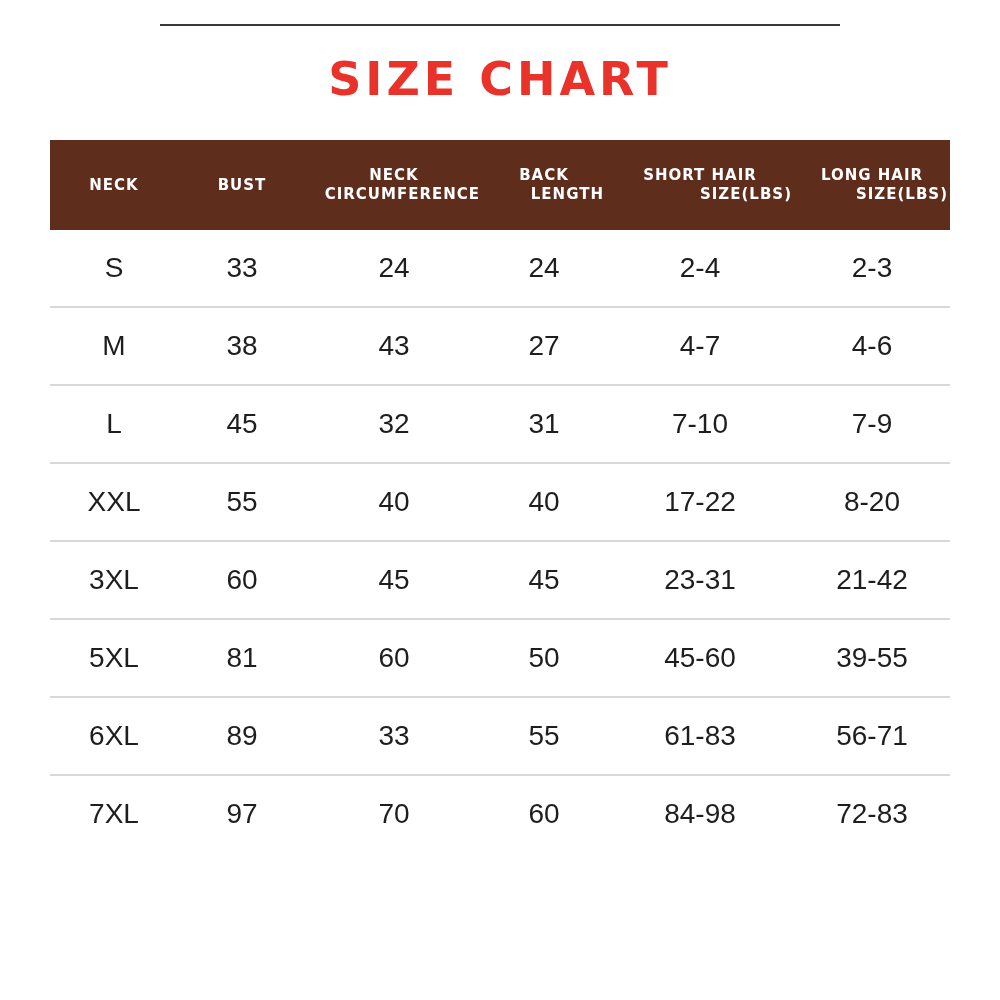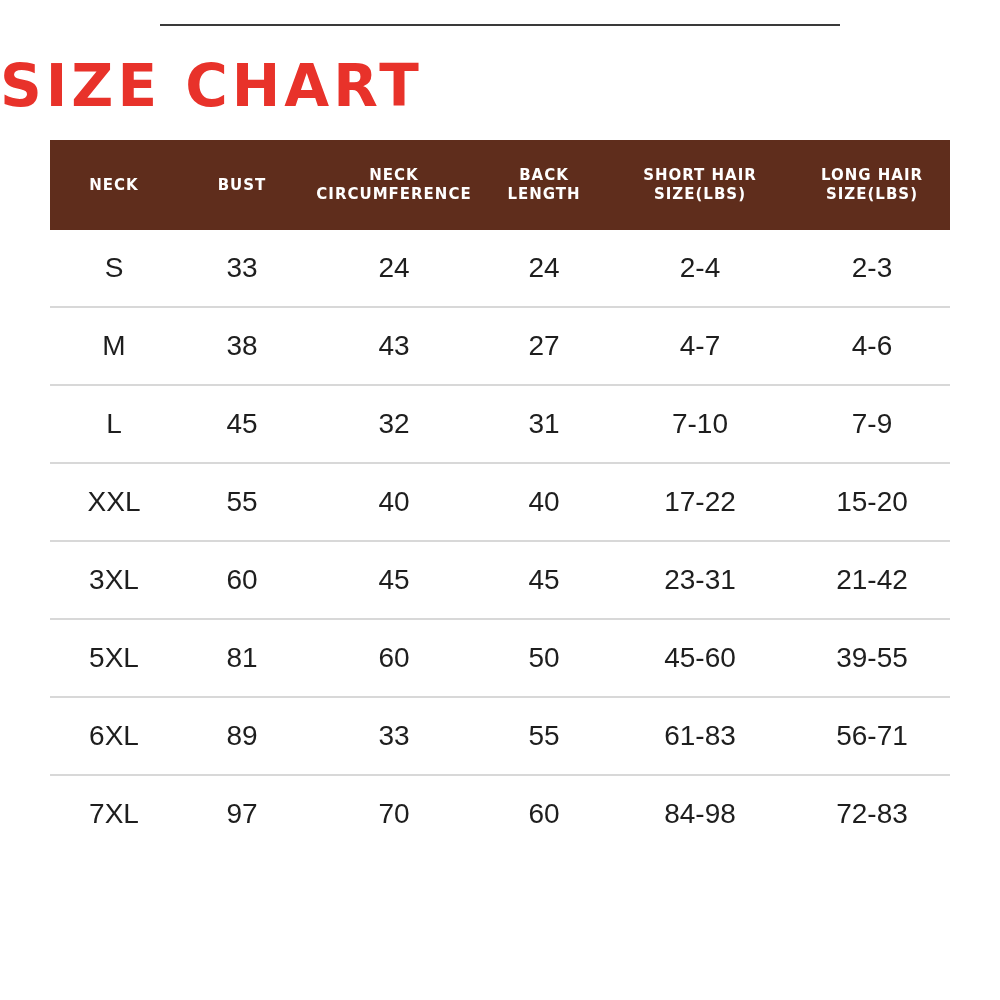--- a/index.html
+++ b/index.html
@@ -25,23 +25,23 @@
     top: 24px;
     width: 680px;
     height: 2px;
     background: #3a3a3a;
   }
   .title {
     position: absolute;
     left: 0;
     top: 52px;
     width: 1000px;
-    text-align: left;
+    text-align: center;
     color: #e8322a;
-    font-size: 58px;
+    font-size: 46px;
     font-weight: bold;
     letter-spacing: 4px;
     font-family: "DejaVu Sans", sans-serif;
   }
   .table-wrap {
     position: absolute;
     left: 50px;
     top: 140px;
     width: 900px;
   }
@@ -58,20 +58,21 @@
     letter-spacing: 1px;
     padding: 10px 2px;
     height: 70px;
     vertical-align: middle;
     text-align: center;
     line-height: 1.25;
     font-family: "DejaVu Sans", sans-serif;
   }
   table.size-chart thead th .l2 {
     display: block;
+    text-align: right;
   }
   table.size-chart tbody td {
     text-align: center;
     font-size: 28px;
     color: #1e1e1e;
     height: 74px;
     border-bottom: 2px solid #d8d8d8;
     font-family: "Liberation Sans", sans-serif;
   }
   table.size-chart tbody tr:last-child td {
@@ -156,21 +157,21 @@
           <td>31</td>
           <td class="cell-range">7-10</td>
           <td class="cell-range">7-9</td>
         </tr>
         <tr>
           <td class="cell-size">XXL</td>
           <td>55</td>
           <td>40</td>
           <td>40</td>
           <td class="cell-range">17-22</td>
-          <td class="cell-range">15-20</td>
+          <td class="cell-range">8-20</td>
         </tr>
         <tr>
           <td class="cell-size">3XL</td>
           <td>60</td>
           <td>45</td>
           <td>45</td>
           <td class="cell-range">23-31</td>
           <td class="cell-range">21-42</td>
         </tr>
         <tr>

